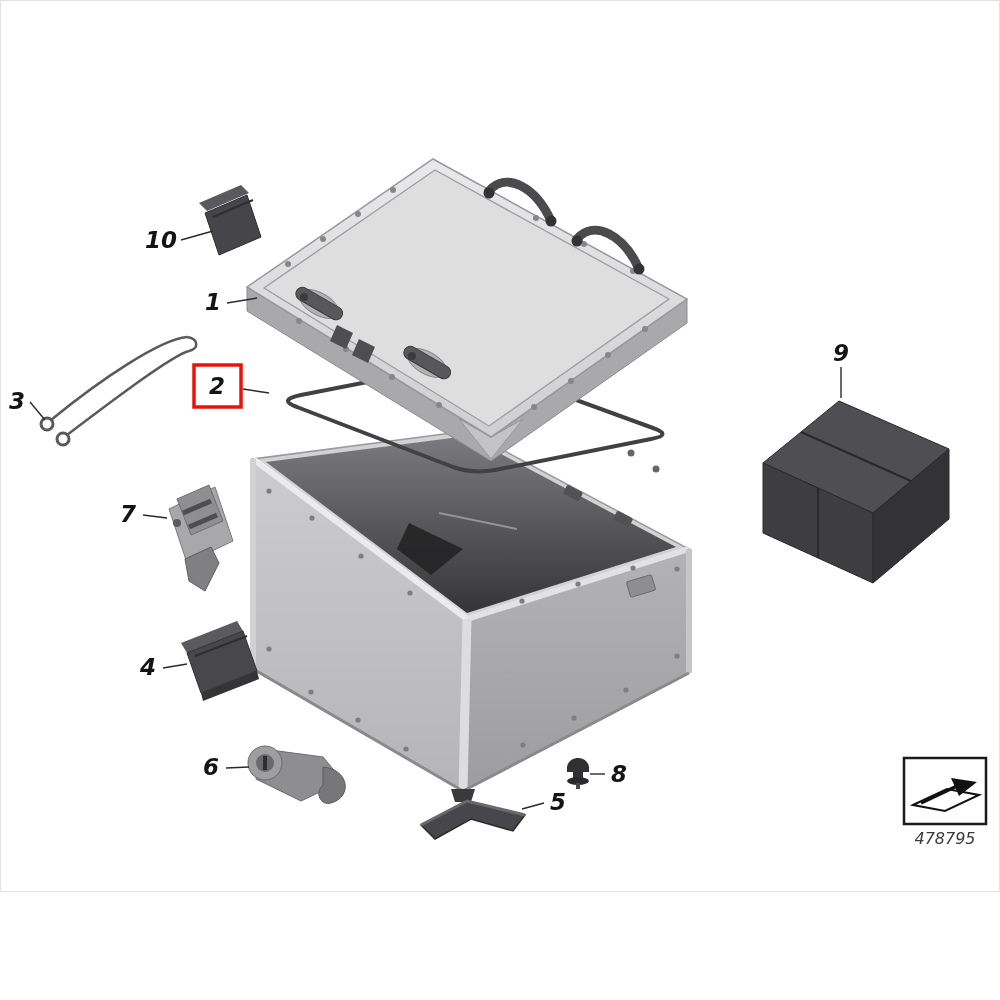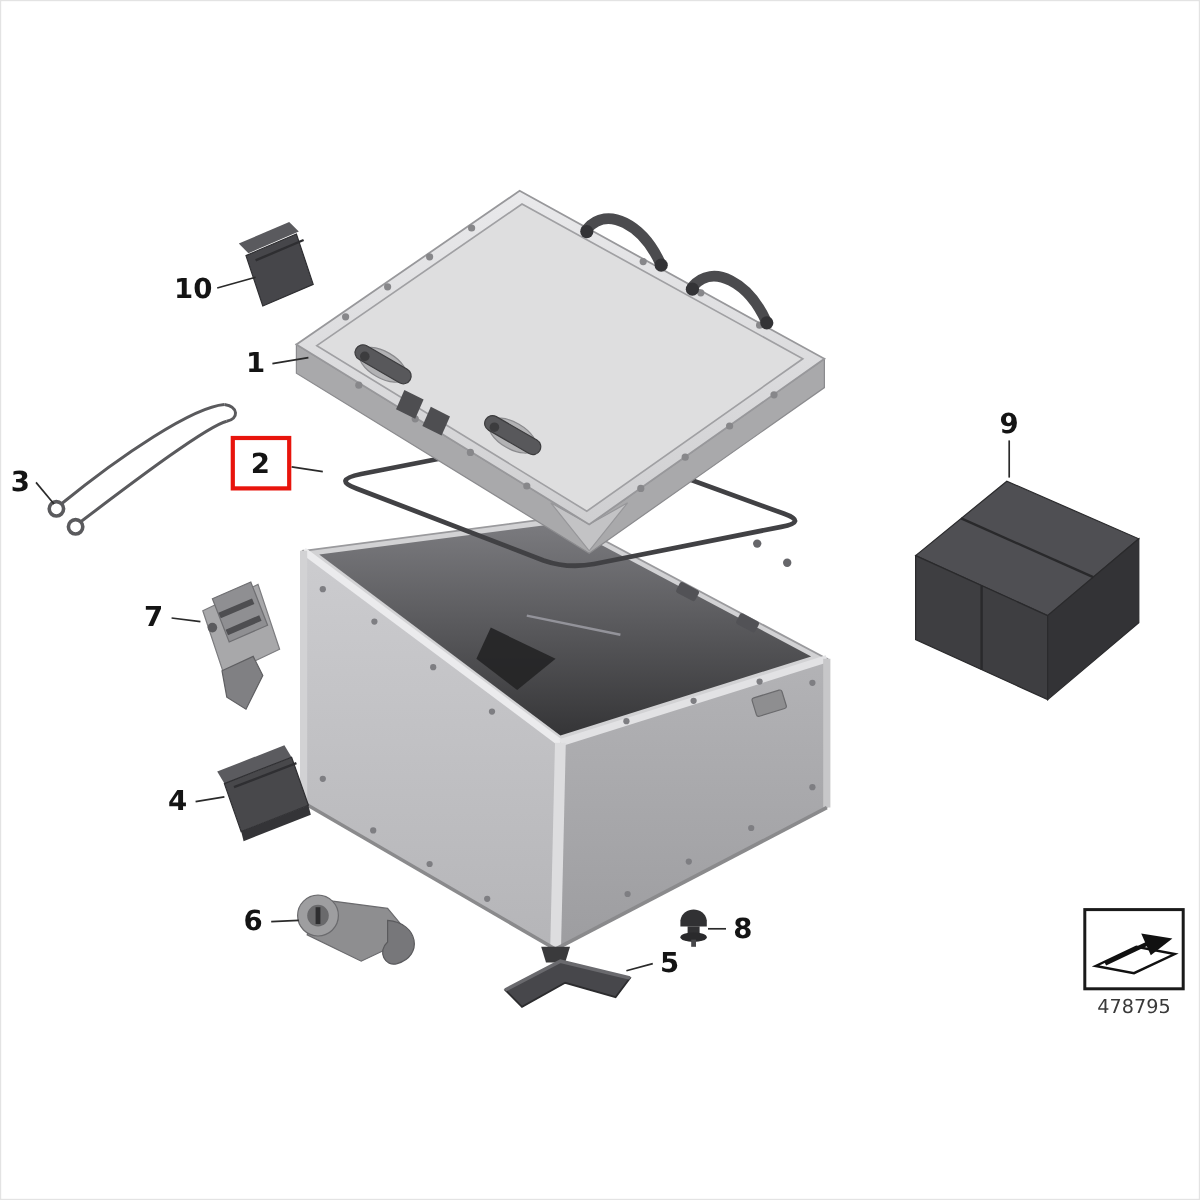--- a/index.html
+++ b/index.html
@@ -1,19 +1,20 @@
 <!DOCTYPE html>
 <html><head>
 <meta charset="utf-8">
 <style>
   html,body{margin:0;padding:0;background:#fff;}
   .stage{
-    position:relative;width:1000px;height:1000px;background:#ffffff;
+    position:relative;width:1000px;height:892px;background:#ffffff;
     border:1px solid #e3e3e3;box-sizing:border-box;
     font-family:"DejaVu Sans","Liberation Sans",sans-serif;
+    font-style:italic;
   }
   svg{display:block;}
   .callout{
     font-family:"DejaVu Sans","Liberation Sans",sans-serif;
     font-size:23px;font-weight:700;fill:#141414;cursor:pointer;
   }
   .partcode{
     font-family:"DejaVu Sans","Liberation Sans",sans-serif;
     font-size:16px;fill:#3a3a3a;
   }

